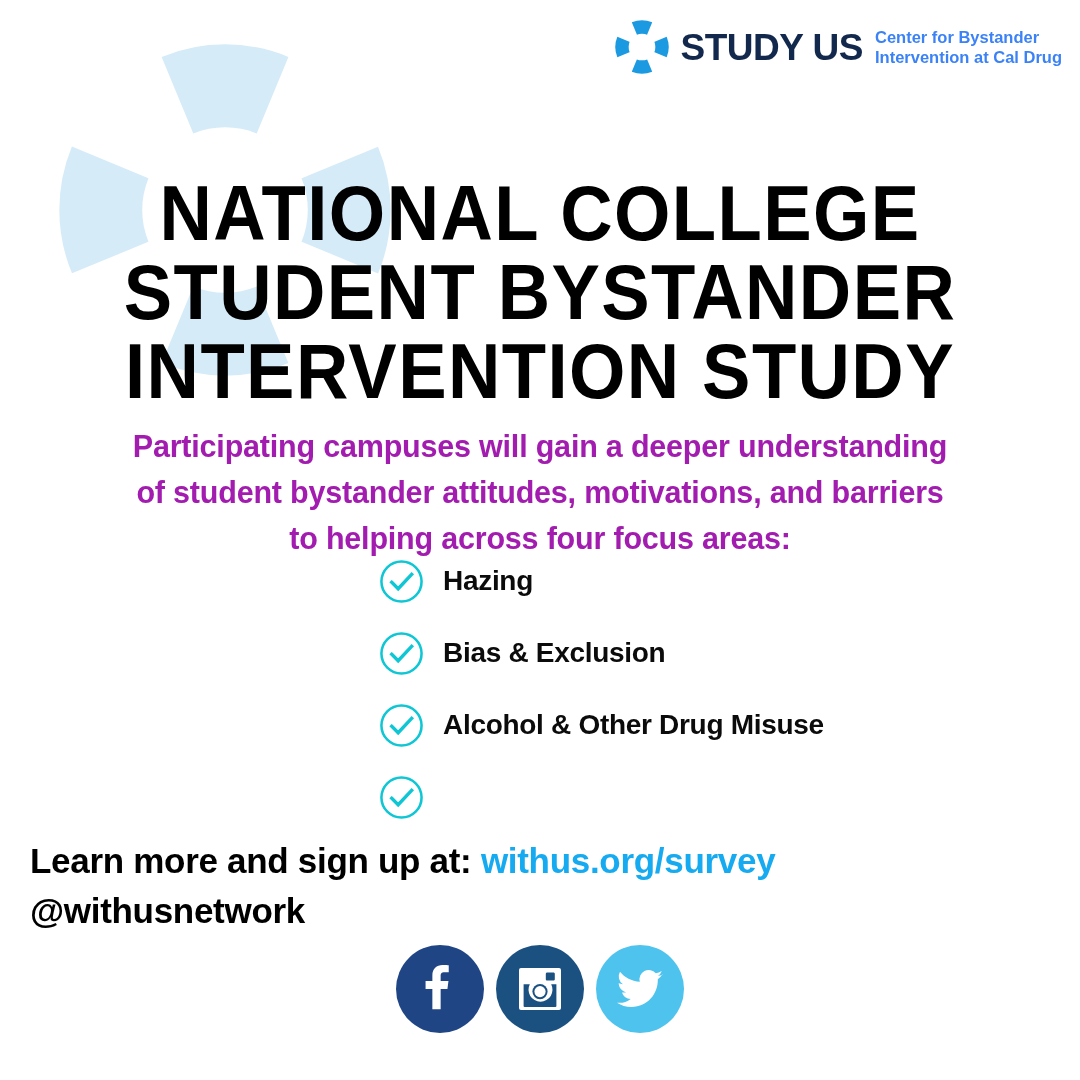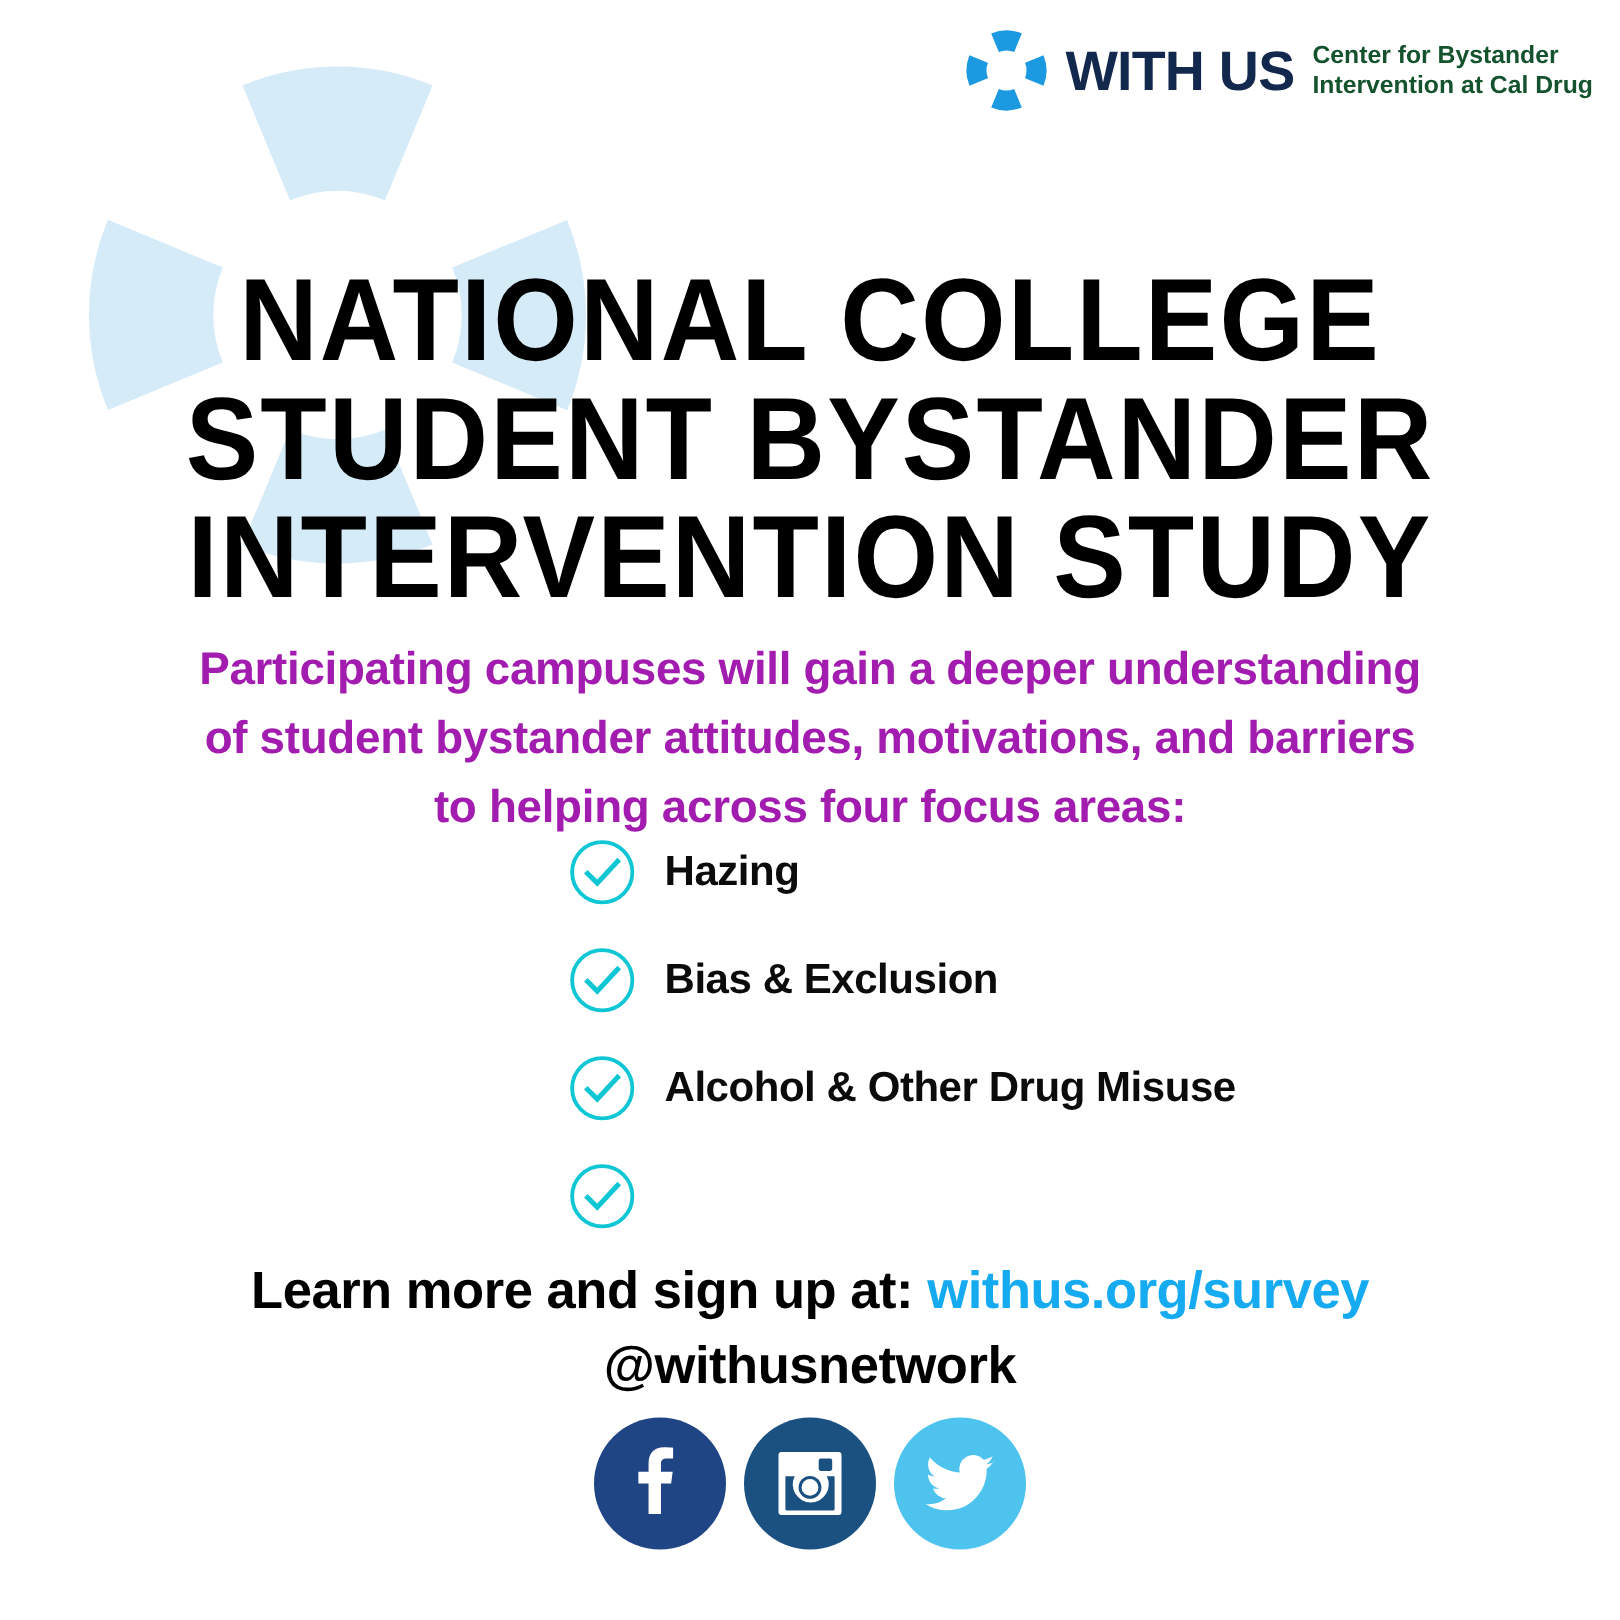--- a/index.html
+++ b/index.html
@@ -51,21 +51,21 @@
     letter-spacing: -0.5px;
     color: #12284c;
     line-height: 1;
     white-space: nowrap;
   }
   .logo-tagline {
     font-family: "Liberation Sans", sans-serif;
     font-weight: bold;
     font-size: 16.5px;
     line-height: 1.22;
-    color: #14532d;
+    color: #3b82f6;
     white-space: nowrap;
     padding-left: 2px;
   }
 
   
   .headline {
     position: absolute;
     left: 0;
     right: 0;
     top: 122px;
@@ -125,27 +125,28 @@
     color: #0b0b0b;
     white-space: nowrap;
   }
 
   
   .cta {
     position: absolute;
     left: 0;
     right: 0;
     top: 836px;
-    text-align: center;
+    text-align: left;
     font-family: "Liberation Sans", sans-serif;
     font-weight: bold;
     font-size: 35px;
     line-height: 1.44;
     color: #000000;
     letter-spacing: -0.3px;
+    padding-left: 30px;
   }
   .cta-line { display: block; }
   .cta-link { color: #16aaf0; }
 
   
   .social-row {
     position: absolute;
     left: 0;
     right: 0;
     top: 945px;
@@ -189,21 +190,21 @@
       <svg class="logo-mark" viewBox="0 0 200 200" aria-hidden="true">
         <g fill="#1b9ae2">
           <path d="M100 100 L100 8 A92 92 0 0 1 165.1 34.9 L100 100 Z" transform="rotate(-22.5 100 100)"></path>
           <path d="M100 100 L100 8 A92 92 0 0 1 165.1 34.9 L100 100 Z" transform="rotate(67.5 100 100)"></path>
           <path d="M100 100 L100 8 A92 92 0 0 1 165.1 34.9 L100 100 Z" transform="rotate(157.5 100 100)"></path>
           <path d="M100 100 L100 8 A92 92 0 0 1 165.1 34.9 L100 100 Z" transform="rotate(247.5 100 100)"></path>
         </g>
         <circle cx="100" cy="100" r="46" fill="#ffffff"></circle>
       </svg>
     </span>
-    <span class="logo-wordmark">WITH US</span>
+    <span class="logo-wordmark">STUDY US</span>
     <span class="logo-tagline">
       <span>Center for Bystander</span><br>
       <span>Intervention at Cal Drug</span>
     </span>
   </div>
 
   <h1 class="headline">
     <span class="hl-line">NATIONAL COLLEGE</span>
     <span class="hl-line">STUDENT BYSTANDER</span>
     <span class="hl-line">INTERVENTION STUDY</span>

